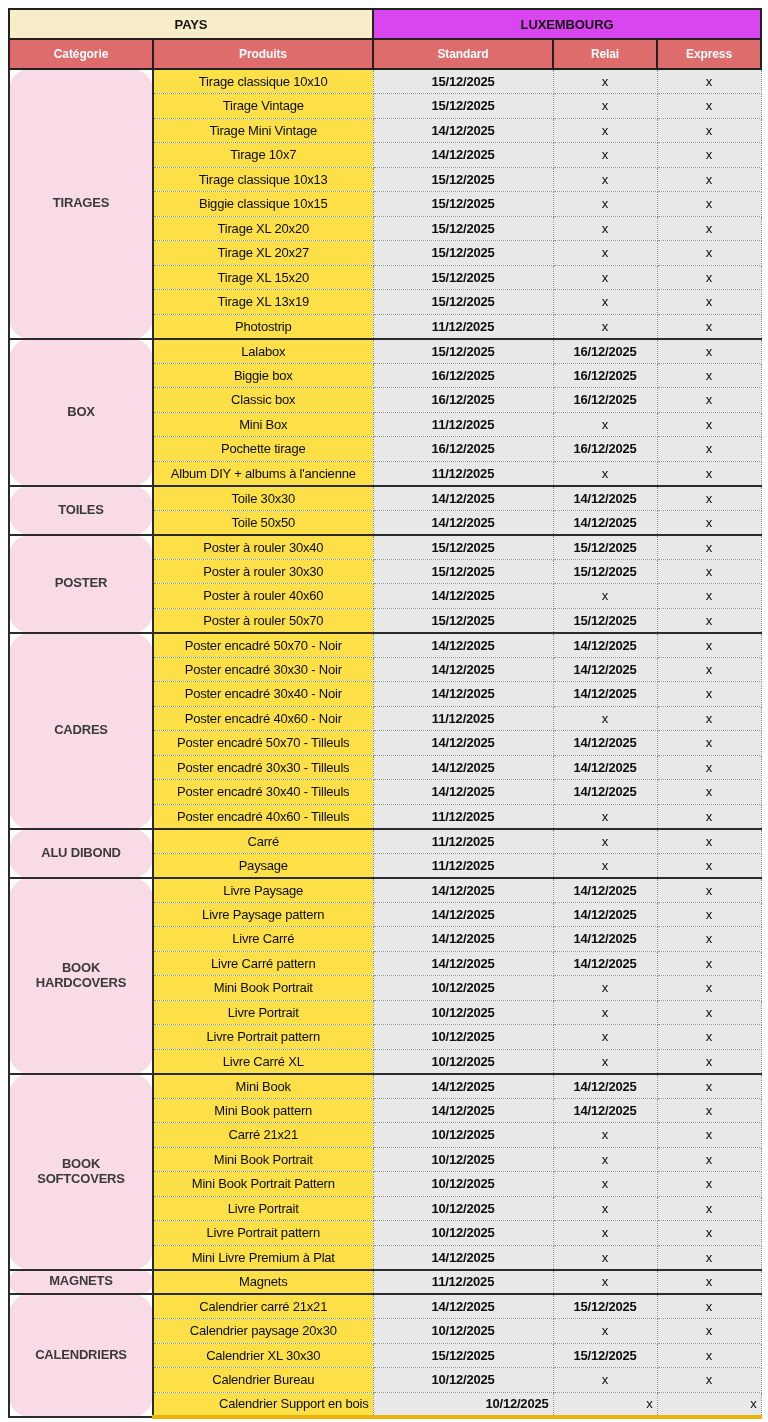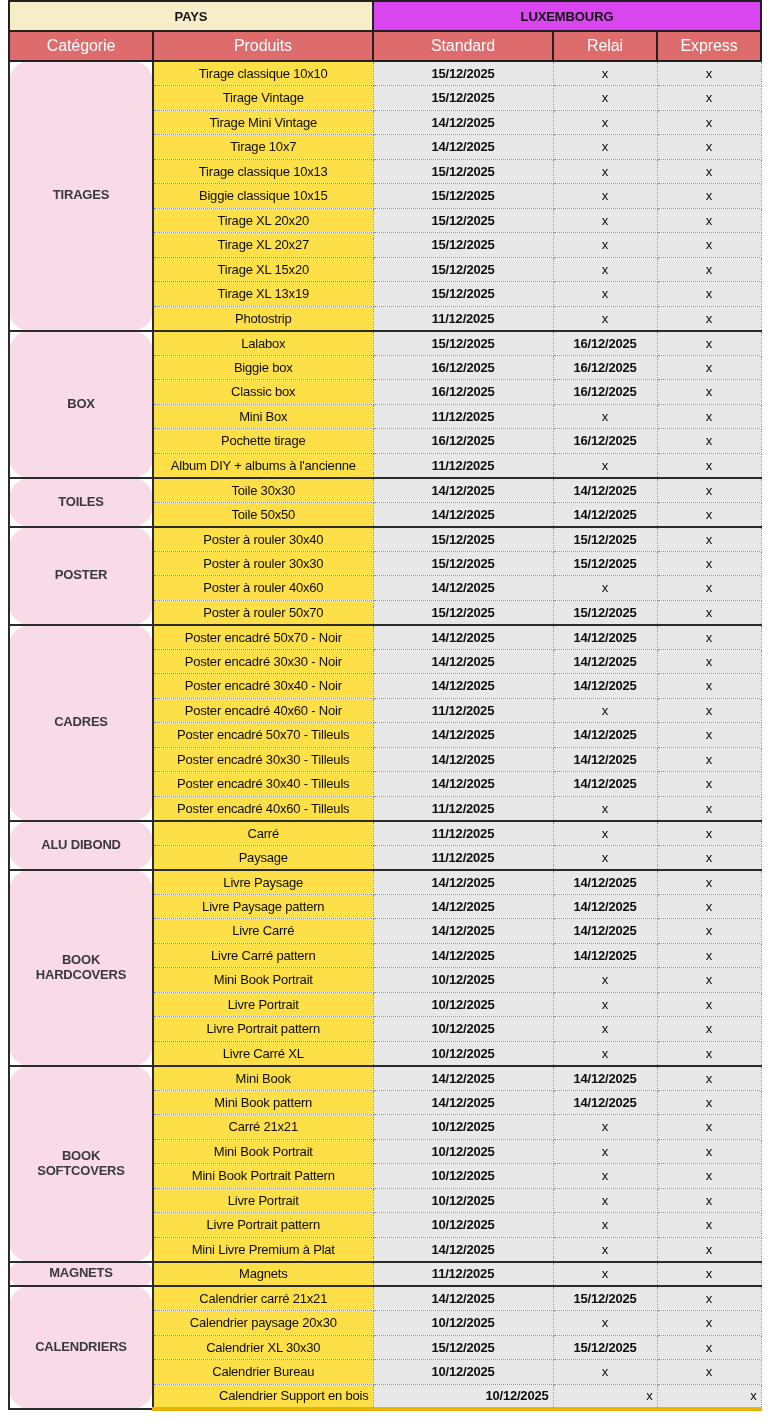--- a/index.html
+++ b/index.html
@@ -2,21 +2,21 @@
 <html><head>
 <meta charset="utf-8">
 <style>
   * { box-sizing: border-box; }
   html, body {
     margin: 0; padding: 0;
     width: 768px; height: 1422px;
     background: #ffffff;
     font-family: "Liberation Sans", sans-serif;
   }
-  .page { padding: 0 8px 0 8px; }
+  .page { padding: 8px 8px 0 8px; }
 
   table.delivery {
     border-collapse: collapse;
     width: 752px;
     table-layout: fixed;
   }
   col.c-cat { width: 144px; }
   col.c-prod { width: 220px; }
   col.c-std { width: 180px; }
   col.c-rel { width: 104px; }
@@ -38,22 +38,22 @@
     border: 2px solid #212121;
     letter-spacing: -0.1px;
   }
   td.pays-cell { background: #F7EDC9; }
   td.lux-cell { background: #d946ef; }
 
   tr.hdr-cols th {
     height: 30px;
     background: #DF6C6C;
     color: #ffffff;
-    font-weight: normal;
-    font-size: 16px;
+    font-weight: bold;
+    font-size: 12px;
     border: 2px solid #212121;
     letter-spacing: -0.1px;
   }
 
   
   tr.data-row td {
     height: 24.5px;
     font-size: 13px;
     border: 1px dotted #8f8f8f;
     letter-spacing: -0.2px;

